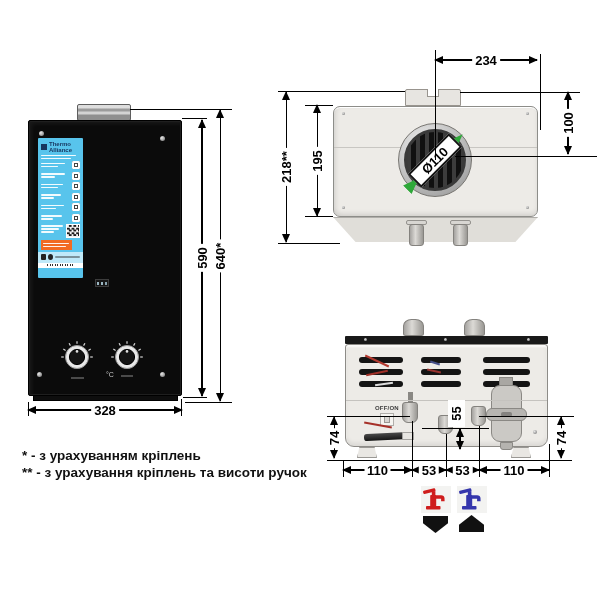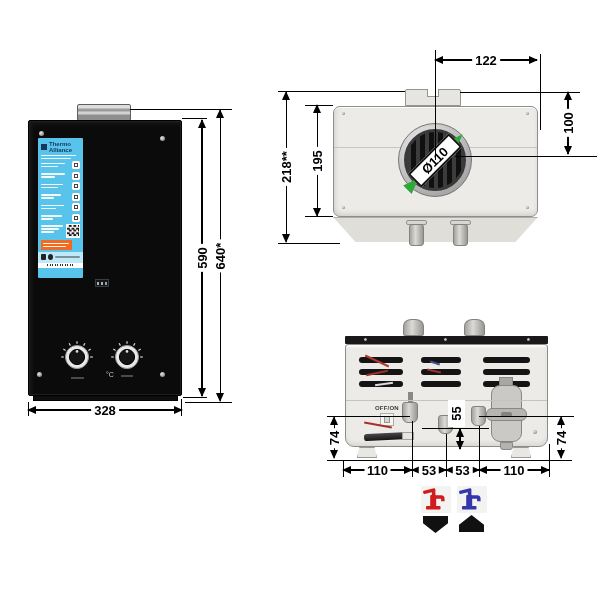--- a/index.html
+++ b/index.html
@@ -227,21 +227,21 @@
     <div class="abs" style="left:146px;top:150.5px;width:58px;height:19px;z-index:4;background:#fff;border:2px solid #151515;
                 transform:rotate(-45deg);display:flex;align-items:center;justify-content:center;">
       <span style="font-size:13px;font-weight:bold;">Ø110</span>
     </div>
 
     <div class="vline" style="left:174.5px;top:50px;height:110px;"></div>
     <div class="vline" style="left:279.5px;top:54px;height:76px;"></div>
     <div class="dimh" style="left:175px;top:59px;width:102px;">
       <span class="al"></span>
         <span class="ar"></span>
-      <span class="dlab">122</span>
+      <span class="dlab">234</span>
     </div>
     <div class="hline" style="left:200px;top:91.5px;width:120px;"></div>
     <div class="hline" style="left:195px;top:155.5px;width:142px;"></div>
     <div class="dimv" style="left:307px;top:92px;height:62px;">
       <span class="au"></span>
         <span class="ad"></span>
       <span class="dlabv">100</span>
     </div>
     <div class="hline" style="left:18px;top:91px;width:127px;"></div>
     <div class="hline" style="left:18px;top:242.5px;width:62px;"></div>
@@ -355,20 +355,22 @@
         <span class="ar"></span>
       <span class="dlab">53</span>
     </div>
     <div class="dimh" style="left:167px;top:169px;width:70px;">
       <span class="al"></span>
         <span class="ar"></span>
       <span class="dlab">110</span>
     </div>
   </div>
 
+  <div class="note" style="left:22px;top:448px;">* - з урахуванням кріплень</div>
+  <div class="note" style="left:22px;top:465px;">** - з урахування кріплень та висоти ручок</div>
 
   <div class="abs" style="left:415px;top:483px;width:90px;height:55px;">
     <div class="abs" style="left:6px;top:3px;width:30px;height:27px;background:#f3f3f1;">
       <svg width="30" height="26" viewBox="0 0 30 26" style="position:absolute;left:0;top:0;">
         <g fill="#cf1d1d">
           <rect x="2" y="3.5" width="12.5" height="3.4" rx="1" transform="rotate(-14 8 5)"></rect>
           <rect x="10.8" y="5.2" width="3.6" height="4.8"></rect>
           <rect x="9.2" y="9" width="6" height="11.5" rx="0.8"></rect>
           <path d="M14.5 9.2 h5.6 q3.2 .2 3.4 2.8 l.1 3.2 h-3.5 v-2.5 h-5.6 z"></path>
           <rect x="5" y="20" width="14.5" height="3.6" rx="0.8"></rect>

